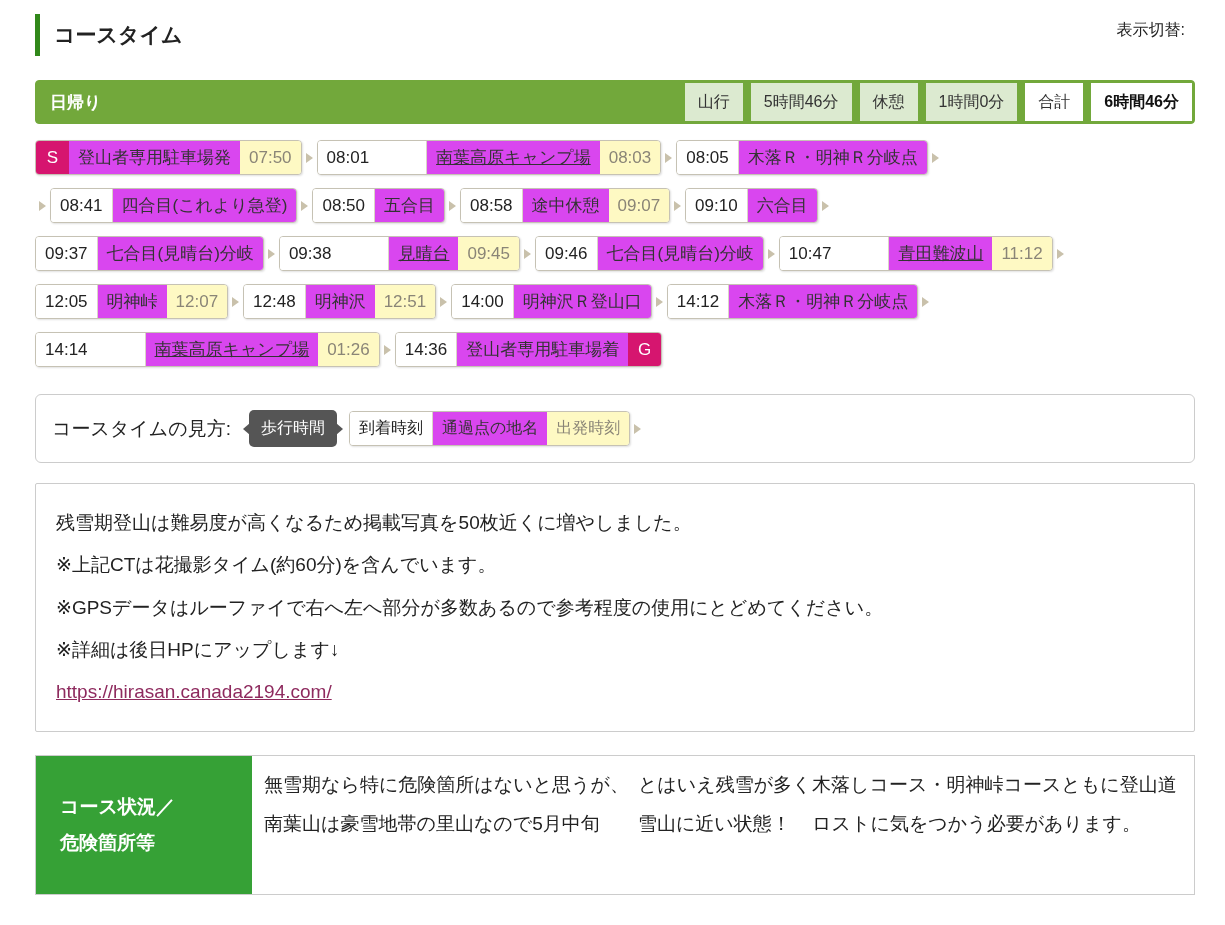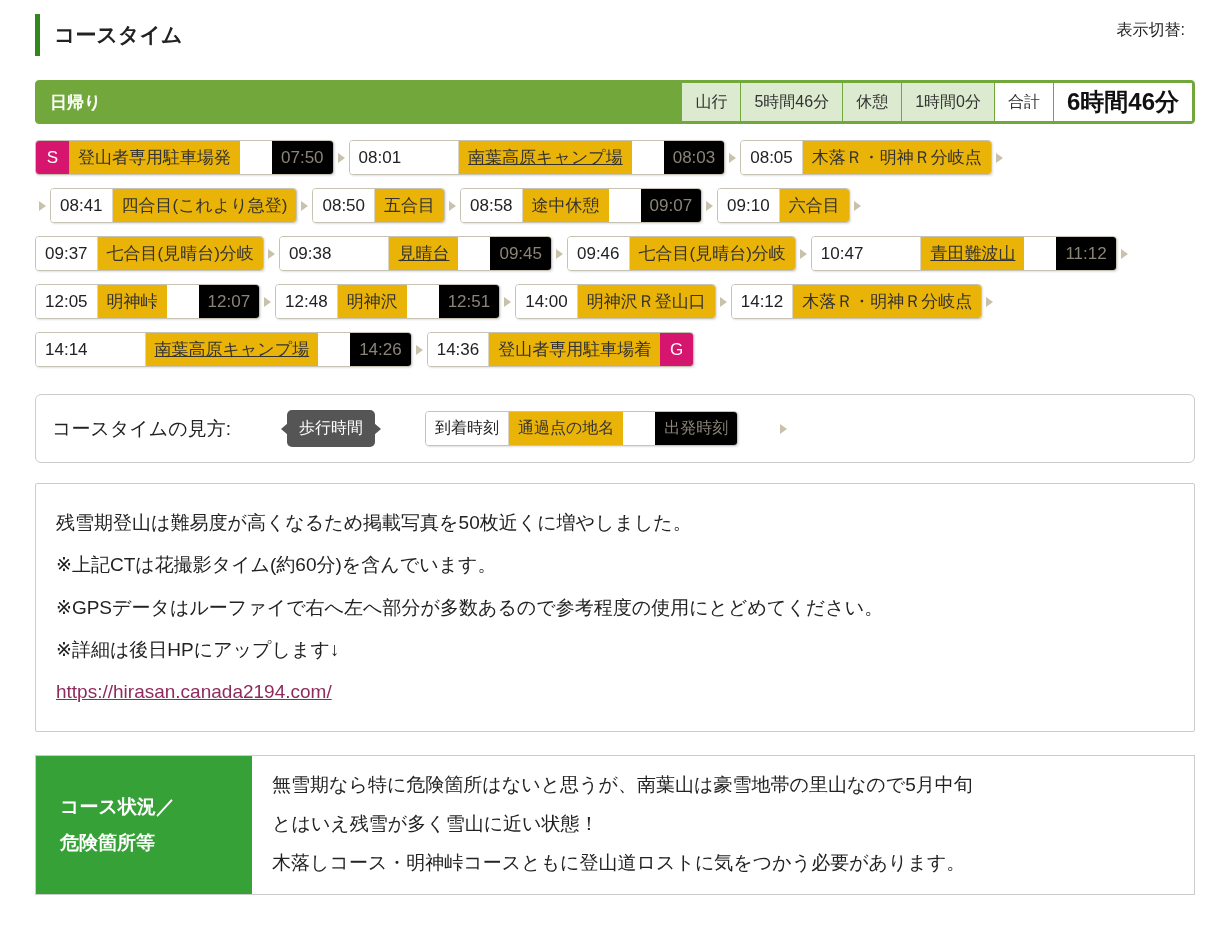--- a/index.html
+++ b/index.html
@@ -26,53 +26,53 @@
   .toggle-btn:first-child { border-radius: 4px 0 0 4px; border-right: none; }
   .toggle-btn.active {
     background: linear-gradient(#e9e9e9, #cfcfcf);
     border: 1px solid #8a8a8a; border-radius: 0 4px 4px 0;
   }
 
   
   .summary {
     margin-top: 24px; display: flex; align-items: stretch;
     background: #72a83b; border: 1px solid #72a83b; border-radius: 4px;
-    padding: 2px; gap: 1px; height: 44px;
+    padding: 2px; gap: 8px; height: 44px;
   }
   .trip { flex: 1; display: flex; align-items: center; padding-left: 12px;
           color: #fff; font-weight: bold; font-size: 17px; }
   .cell { display: flex; align-items: center; justify-content: center;
           padding: 0 13px; font-size: 16px; color: #333; white-space: nowrap; }
   .cell.lg { background: #dcead0; }
   .cell.white { background: #fff; }
-  .total-value { font-weight: bold; font-size: 24px; color: #111; }
+  .total-value { font-weight: bold; font-size: 16px; color: #111; }
 
   
   #course-rows { margin-top: 16px; }
   .ct-row { display: flex; align-items: center; margin-bottom: 13px; }
   .ct-box {
     display: flex; align-items: stretch; height: 35px;
     border: 1px solid #c6c2b4; border-radius: 4px; overflow: hidden;
     background: #fff; box-shadow: 1px 1px 2px rgba(0,0,0,0.12);
   }
   .ct-arr { background: #fff; color: #222; padding: 0 9px; display: flex; align-items: center; font-size: 17px; }
-  .ct-name { background: #eab308; color: #333; padding: 8px 9px; display: flex; align-items: center;
+  .ct-name { background: #d946ef; color: #333; padding: 8px 9px; display: flex; align-items: center;
              font-size: 17px; white-space: nowrap; text-decoration: none; }
   .ct-name.bl { border-left: 1px solid #dad5c7; }
   a.ct-name { text-decoration: underline; cursor: pointer; margin-left: 48px; }
-  .ct-dep { background: #000000; color: #8a8577; padding: 0 9px; display: flex; align-items: center; font-size: 17px; margin-left: 32px; }
+  .ct-dep { background: #fef9c3; color: #8a8577; padding: 0 9px; display: flex; align-items: center; font-size: 17px; }
   .badge { width: 33px; background: #d6156f; color: #fff; display: flex;
            align-items: center; justify-content: center; font-size: 17px; }
   .arrow { width: 0; height: 0; border-top: 5px solid transparent; border-bottom: 5px solid transparent;
            border-left: 7px solid #c9c1ab; margin: 0 4px; flex: none; }
 
   
   .legend-box {
     margin-top: 27px; border: 1px solid #ccc; border-radius: 6px;
-    padding: 15px 16px; display: flex; align-items: center; gap: 38px;
+    padding: 15px 16px; display: flex; align-items: center;
   }
   .legend-label { font-size: 19px; margin-right: 12px; color: #222; }
   .walk-badge {
     position: relative; background: #555; color: #fff; font-size: 16px;
     padding: 8px 12px; border-radius: 5px; margin: 0 12px 0 6px; white-space: nowrap;
   }
   .walk-badge::before {
     content: ""; position: absolute; left: -6px; top: 50%; transform: translateY(-50%);
     border-top: 6px solid transparent; border-bottom: 6px solid transparent; border-right: 7px solid #555;
   }
@@ -86,21 +86,21 @@
   .notes-box { margin-top: 20px; border: 1px solid #ccc; border-radius: 2px; padding: 12px 20px; }
   .notes-box p { margin: 11px 0; font-size: 19px; line-height: 1.65; color: #222; }
   .url-link { color: #8e2a5e; text-decoration: underline; cursor: pointer; font-size: 19px; }
 
   
   .status-box { margin-top: 23px; border: 1px solid #ccc; display: flex; align-items: stretch; }
   .status-label {
     width: 216px; flex: none; background: #36a136; color: #fff; font-weight: bold;
     font-size: 19px; line-height: 1.9; padding: 33px 0 33px 24px;
   }
-  .status-body { flex: 1; padding: 10px 20px; display: flex; flex-direction: column; justify-content: center; }
+  .status-body { flex: 1; padding: 10px 12px; display: flex; flex-direction: row; justify-content: center; }
   .status-body div { font-size: 19px; line-height: 2.05; color: #222; }
 </style>
 </head>
 <body>
 
 <div class="page">
 
   <div class="header-row">
     <div class="title">コースタイム</div>
     <div class="toggle-area">
@@ -207,21 +207,21 @@
         <span class="ct-box">
           <span class="ct-arr">14:12</span>
           <span class="ct-name bl">木落Ｒ・明神Ｒ分岐点</span>
         </span>
         <span class="arrow"></span>
       </div>
       <div class="ct-row">
         <span class="ct-box">
           <span class="ct-arr">14:14</span>
           <a class="ct-name bl">南葉高原キャンプ場</a>
-          <span class="ct-dep">14:26</span>
+          <span class="ct-dep">01:26</span>
         </span>
         <span class="arrow"></span>
         <span class="ct-box">
           <span class="ct-arr">14:36</span>
           <span class="ct-name bl">登山者専用駐車場着</span>
           <span class="badge">G</span>
         </span>
       </div>
     </div>
 

